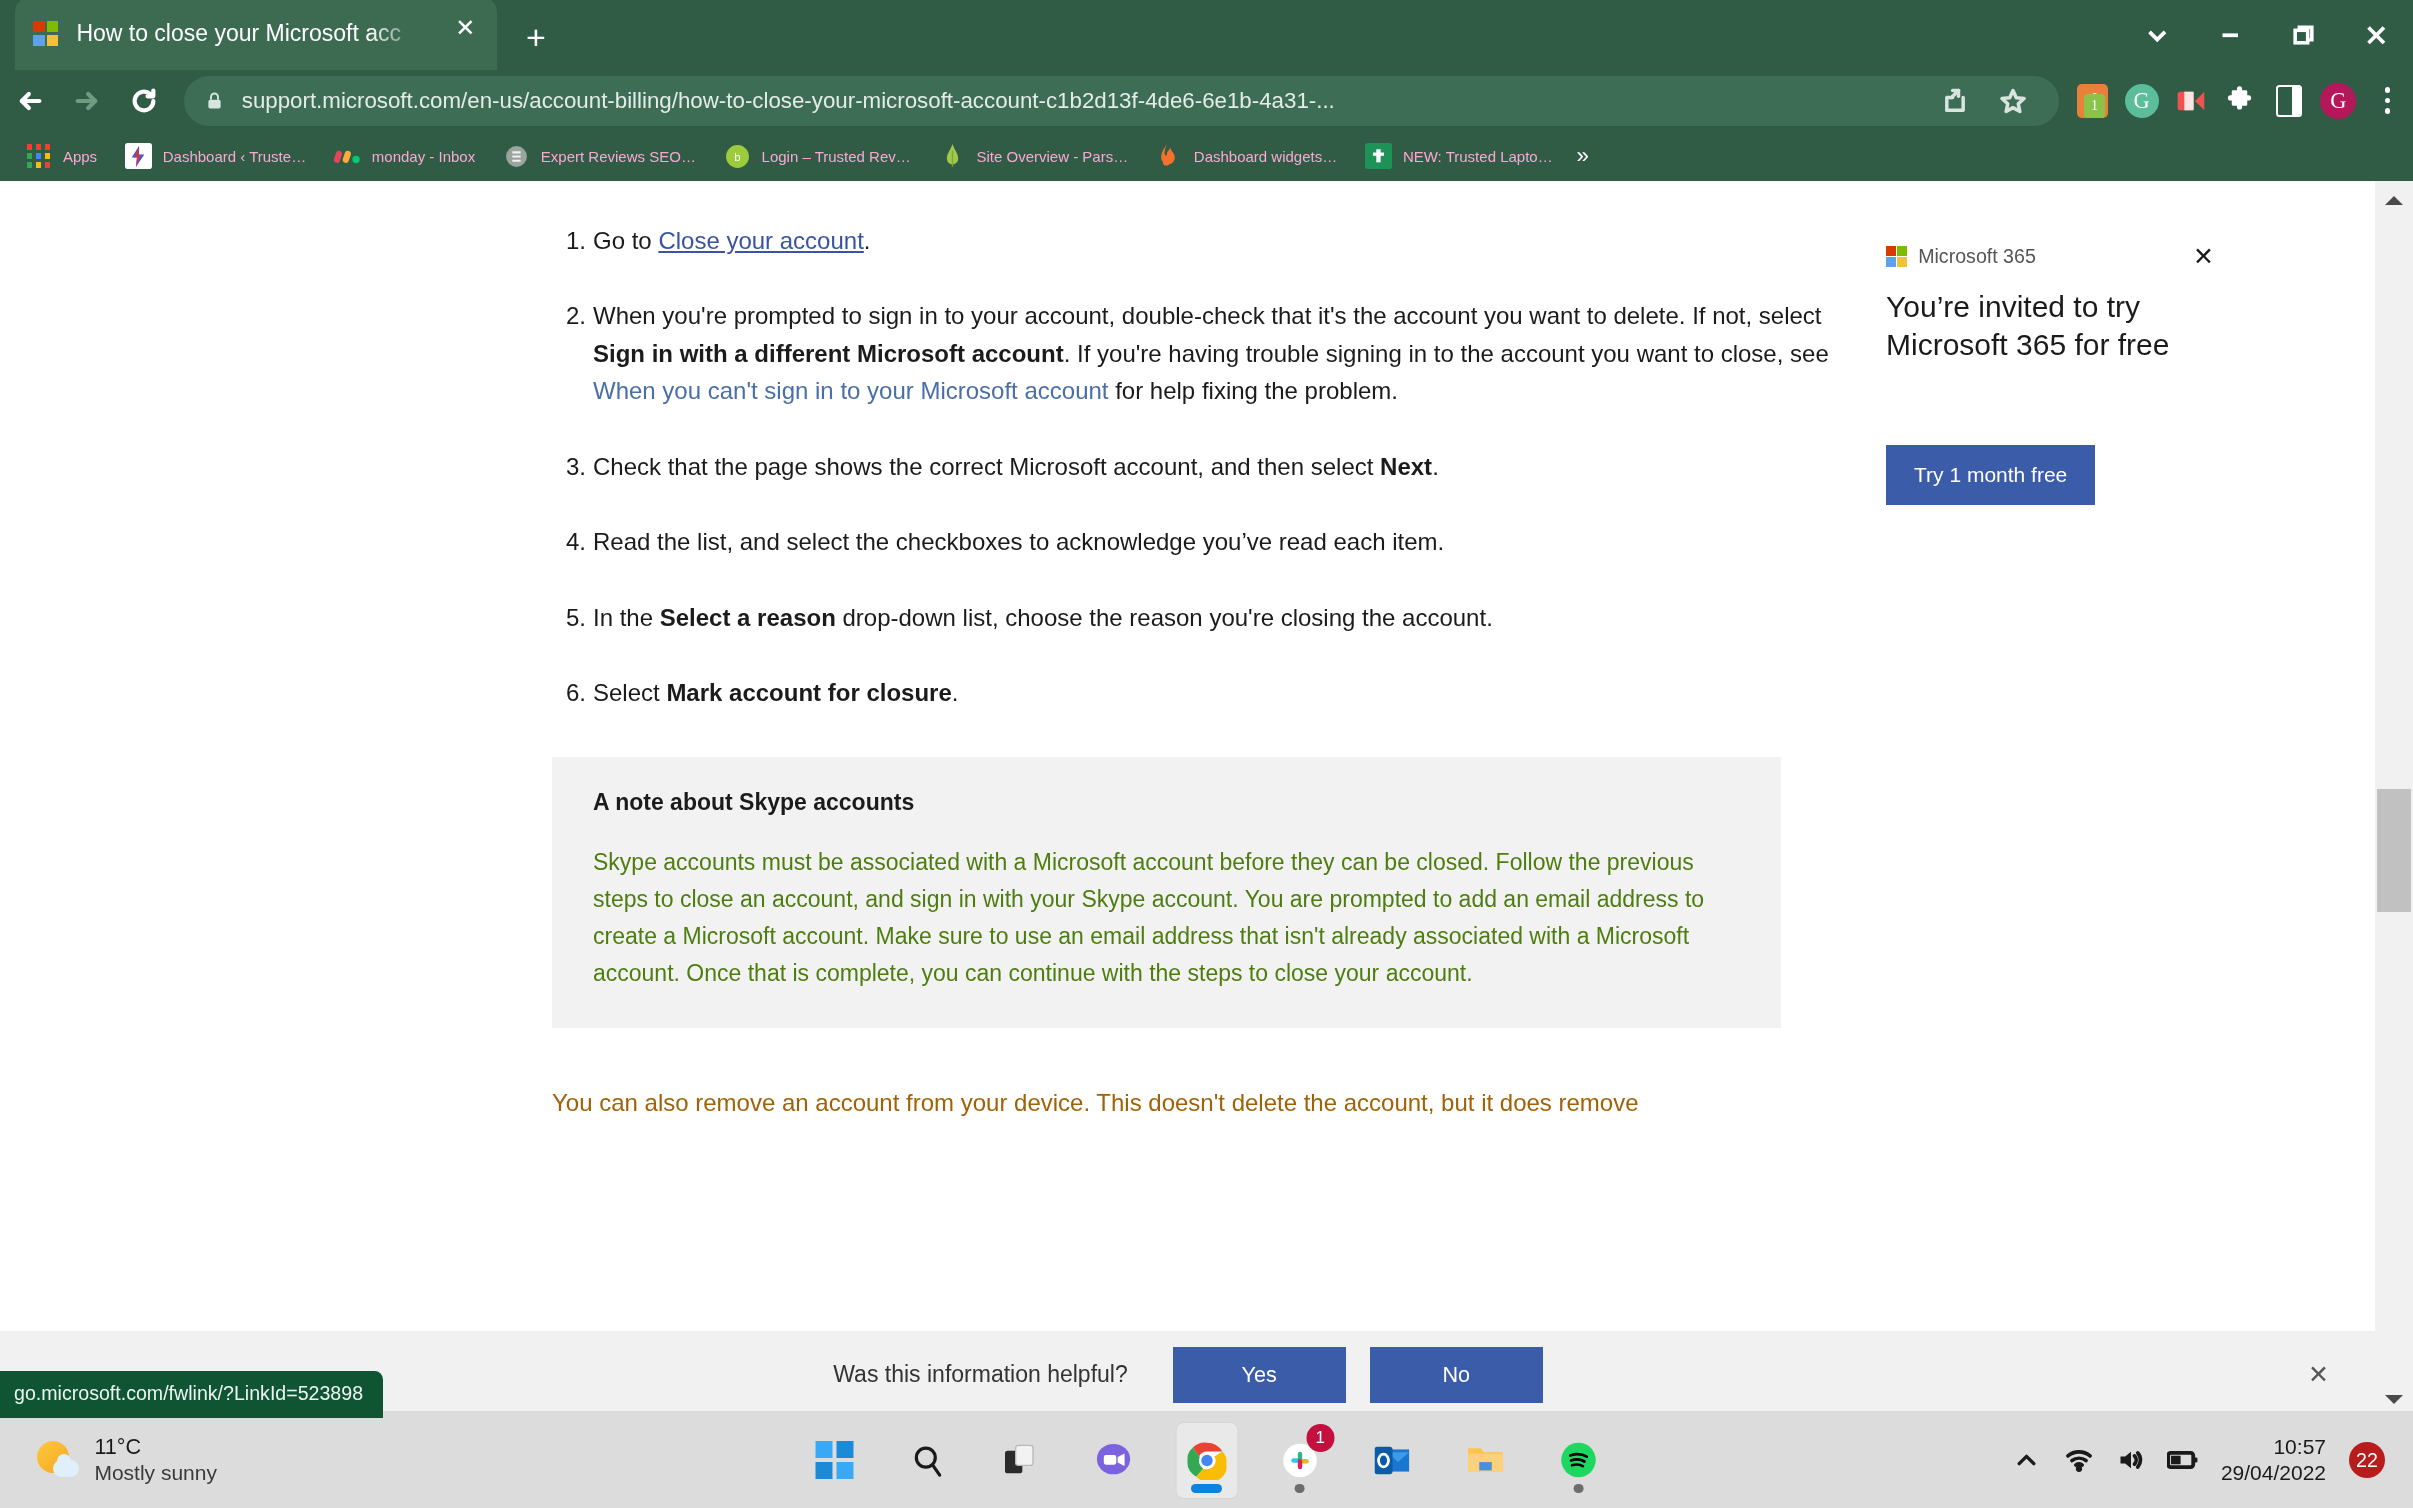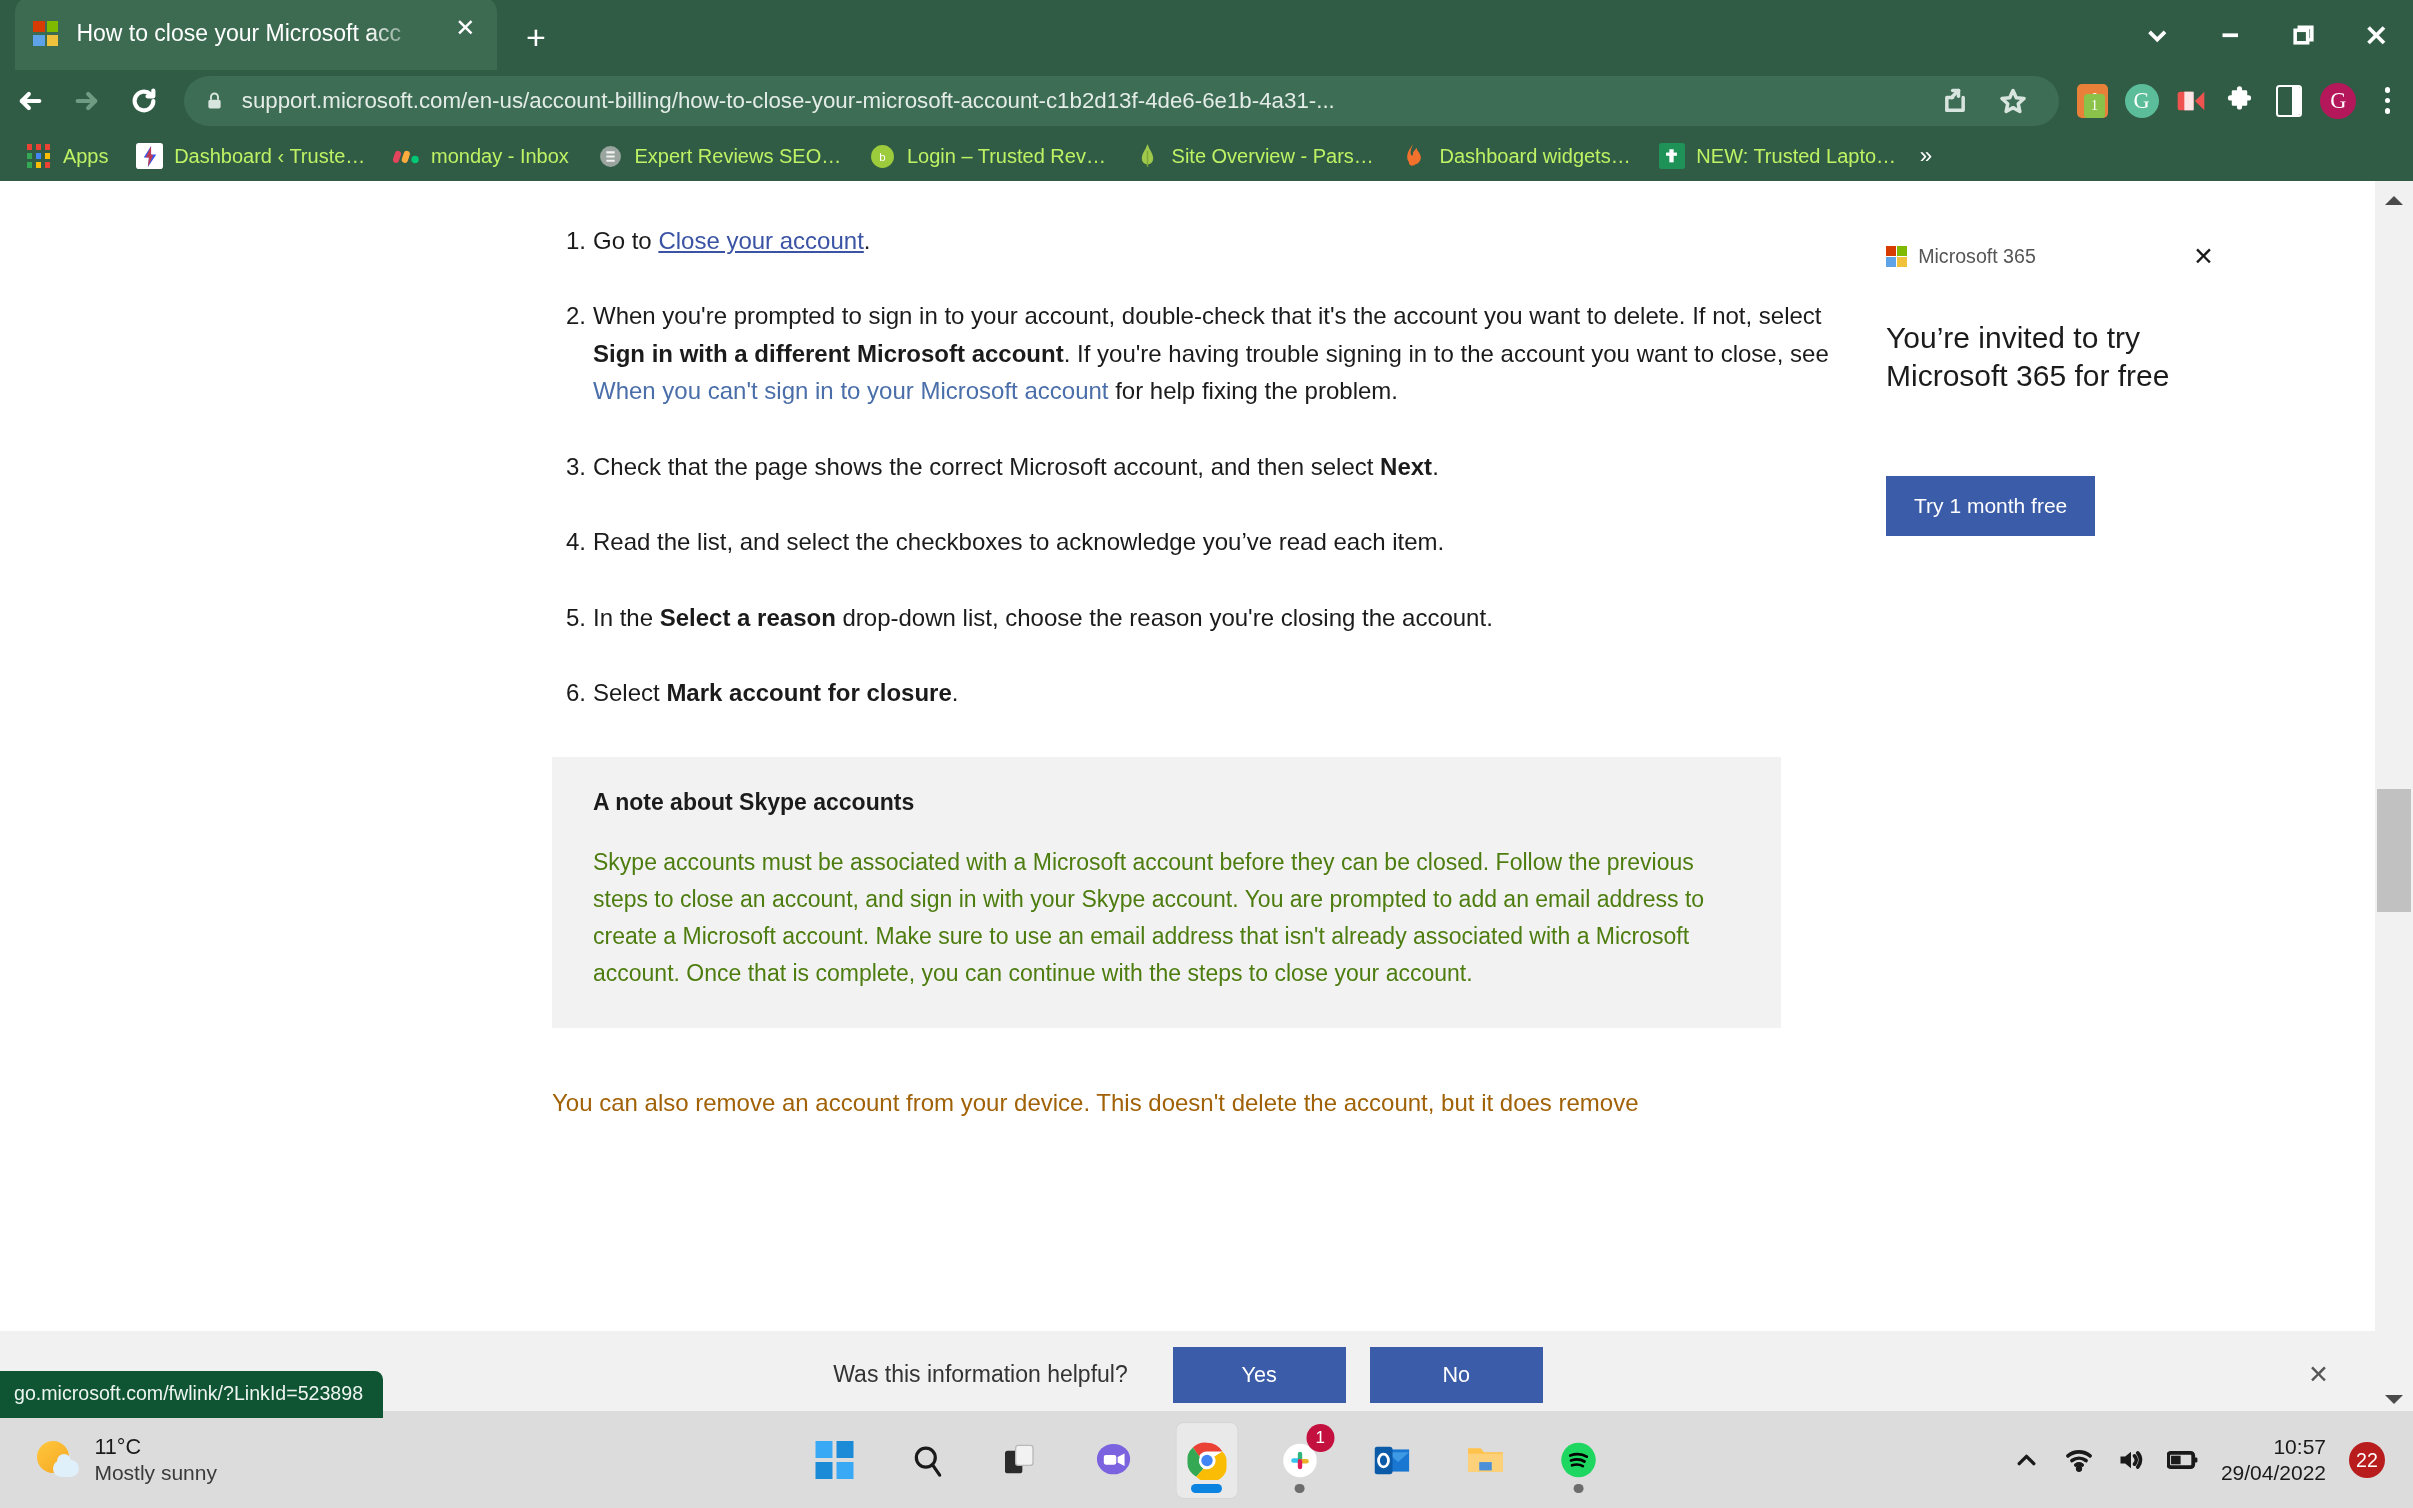--- a/index.html
+++ b/index.html
@@ -62,21 +62,21 @@
   .puzzle svg { fill: #ffffff; stroke: none; }
   .sidepanel { width: 26.5px; height: 32px; border: 2.4px solid #fff; border-radius: 3.5px; position: relative; }
   .sidepanel:after { content:''; position:absolute; right:0; top:0; bottom:0; width: 8.4px; background:#fff; border-radius:0 1.4px 1.4px 0; }
   .avatar { width: 36px; height: 36px; border-radius: 50%; background: #b5175b; color: #fff; font-size: 22.3px; line-height: 36px; text-align: center; font-family: "Liberation Serif", serif; }
   .kebab { display: flex; flex-direction: column; gap: 4.9px; align-items: center; }
   .kebab i { width: 5.6px; height: 5.6px; border-radius: 50%; background: #fff; display: block; }
 
   
   .bookmarks { height: 50px; display: flex; align-items: center; padding: 0 14px; gap: 5.6px; }
   .bm { display: flex; align-items: center; gap: 11.2px; padding: 5.6px 11.2px; border-radius: 5.6px; cursor: pointer; white-space: nowrap; }
-  .bm-label { color: #bef264; font-size: 20px; }
+  .bm-label { color: #f9a8d4; font-size: 15px; }
   .bm-ico { width: 26.5px; height: 26.5px; flex: 0 0 26.5px; display: flex; align-items: center; justify-content: center; border-radius: 2.8px; }
   .appsgrid { display: grid; grid-template-columns: repeat(3,5.6px); grid-template-rows: repeat(3,5.6px); gap: 3.5px; }
   .appsgrid i { display:block; width:5.6px; height:5.6px; }
   .chev-more { color: #fff; font-size: 22.3px; margin-left: 7px; cursor: pointer; }
 
   
   .viewport { position: relative; width: 2413px; height: 1237px; background: #ffffff; overflow: hidden; }
   .page { position: absolute; inset: 0; }
 
   .content { position: absolute; left: 552px; top: 0; width: 1278px; padding-top: 41px; }
@@ -100,21 +100,21 @@
   .after { margin-top: 56px; font-size: 24px; line-height: 1.56; color: #a16207; width: 1243px; }
 
   
   .adcard { position: absolute; left: 1886px; top: 63px; width: 328px; }
   .ad-head { display: flex; align-items: center; justify-content: space-between; }
   .ad-brand { display: flex; align-items: center; gap: 11.2px; }
   .ad-logo { width: 21px; height: 21px; display: grid; grid-template-columns: 1fr 1fr; grid-template-rows: 1fr 1fr; gap: 1.4px; }
   .ad-logo i { display: block; }
   .ad-brandname { font-size: 19.6px; color: #555555; }
   .ad-close { font-size: 25px; color: #1b1b1b; cursor: pointer; line-height: 1; }
-  .ad-title { margin-top: 50px; font-size: 30px; line-height: 1.27; color: #1b1b1b; font-weight: 400; }
+  .ad-title { margin-top: 19px; font-size: 30px; line-height: 1.27; color: #1b1b1b; font-weight: 400; }
   .ad-btn { margin-top: 81px; display: inline-block; background: #3b5ca8; color: #fff; font-size: 21px; padding: 18px 28px; cursor: pointer; }
 
   
   .feedback { position: absolute; left: 0; bottom: 0; width: 2376px; height: 87px; background: #f1f1f1; display: flex; align-items: center; justify-content: center; gap: 24px; }
   .fb-q { font-size: 23px; color: #333333; margin-right: 21px; }
   .fb-btn { background: #3b5ca8; color: #fff; font-size: 21.6px; width: 173px; height: 56px; display: flex; align-items: center; justify-content: center; cursor: pointer; border: none; }
   .fb-close { position: absolute; right: 47px; top: 31px; font-size: 25px; color: #555; cursor: pointer; line-height: 1; }
 
   
   .statusbar { position: absolute; left: 0; bottom: 0; background: #0f5533; color: #eef5f1; font-size: 19.6px; padding: 11.2px 19.6px 12.6px 14px; border-radius: 0 8.4px 0 0; white-space: nowrap; z-index: 9; }

